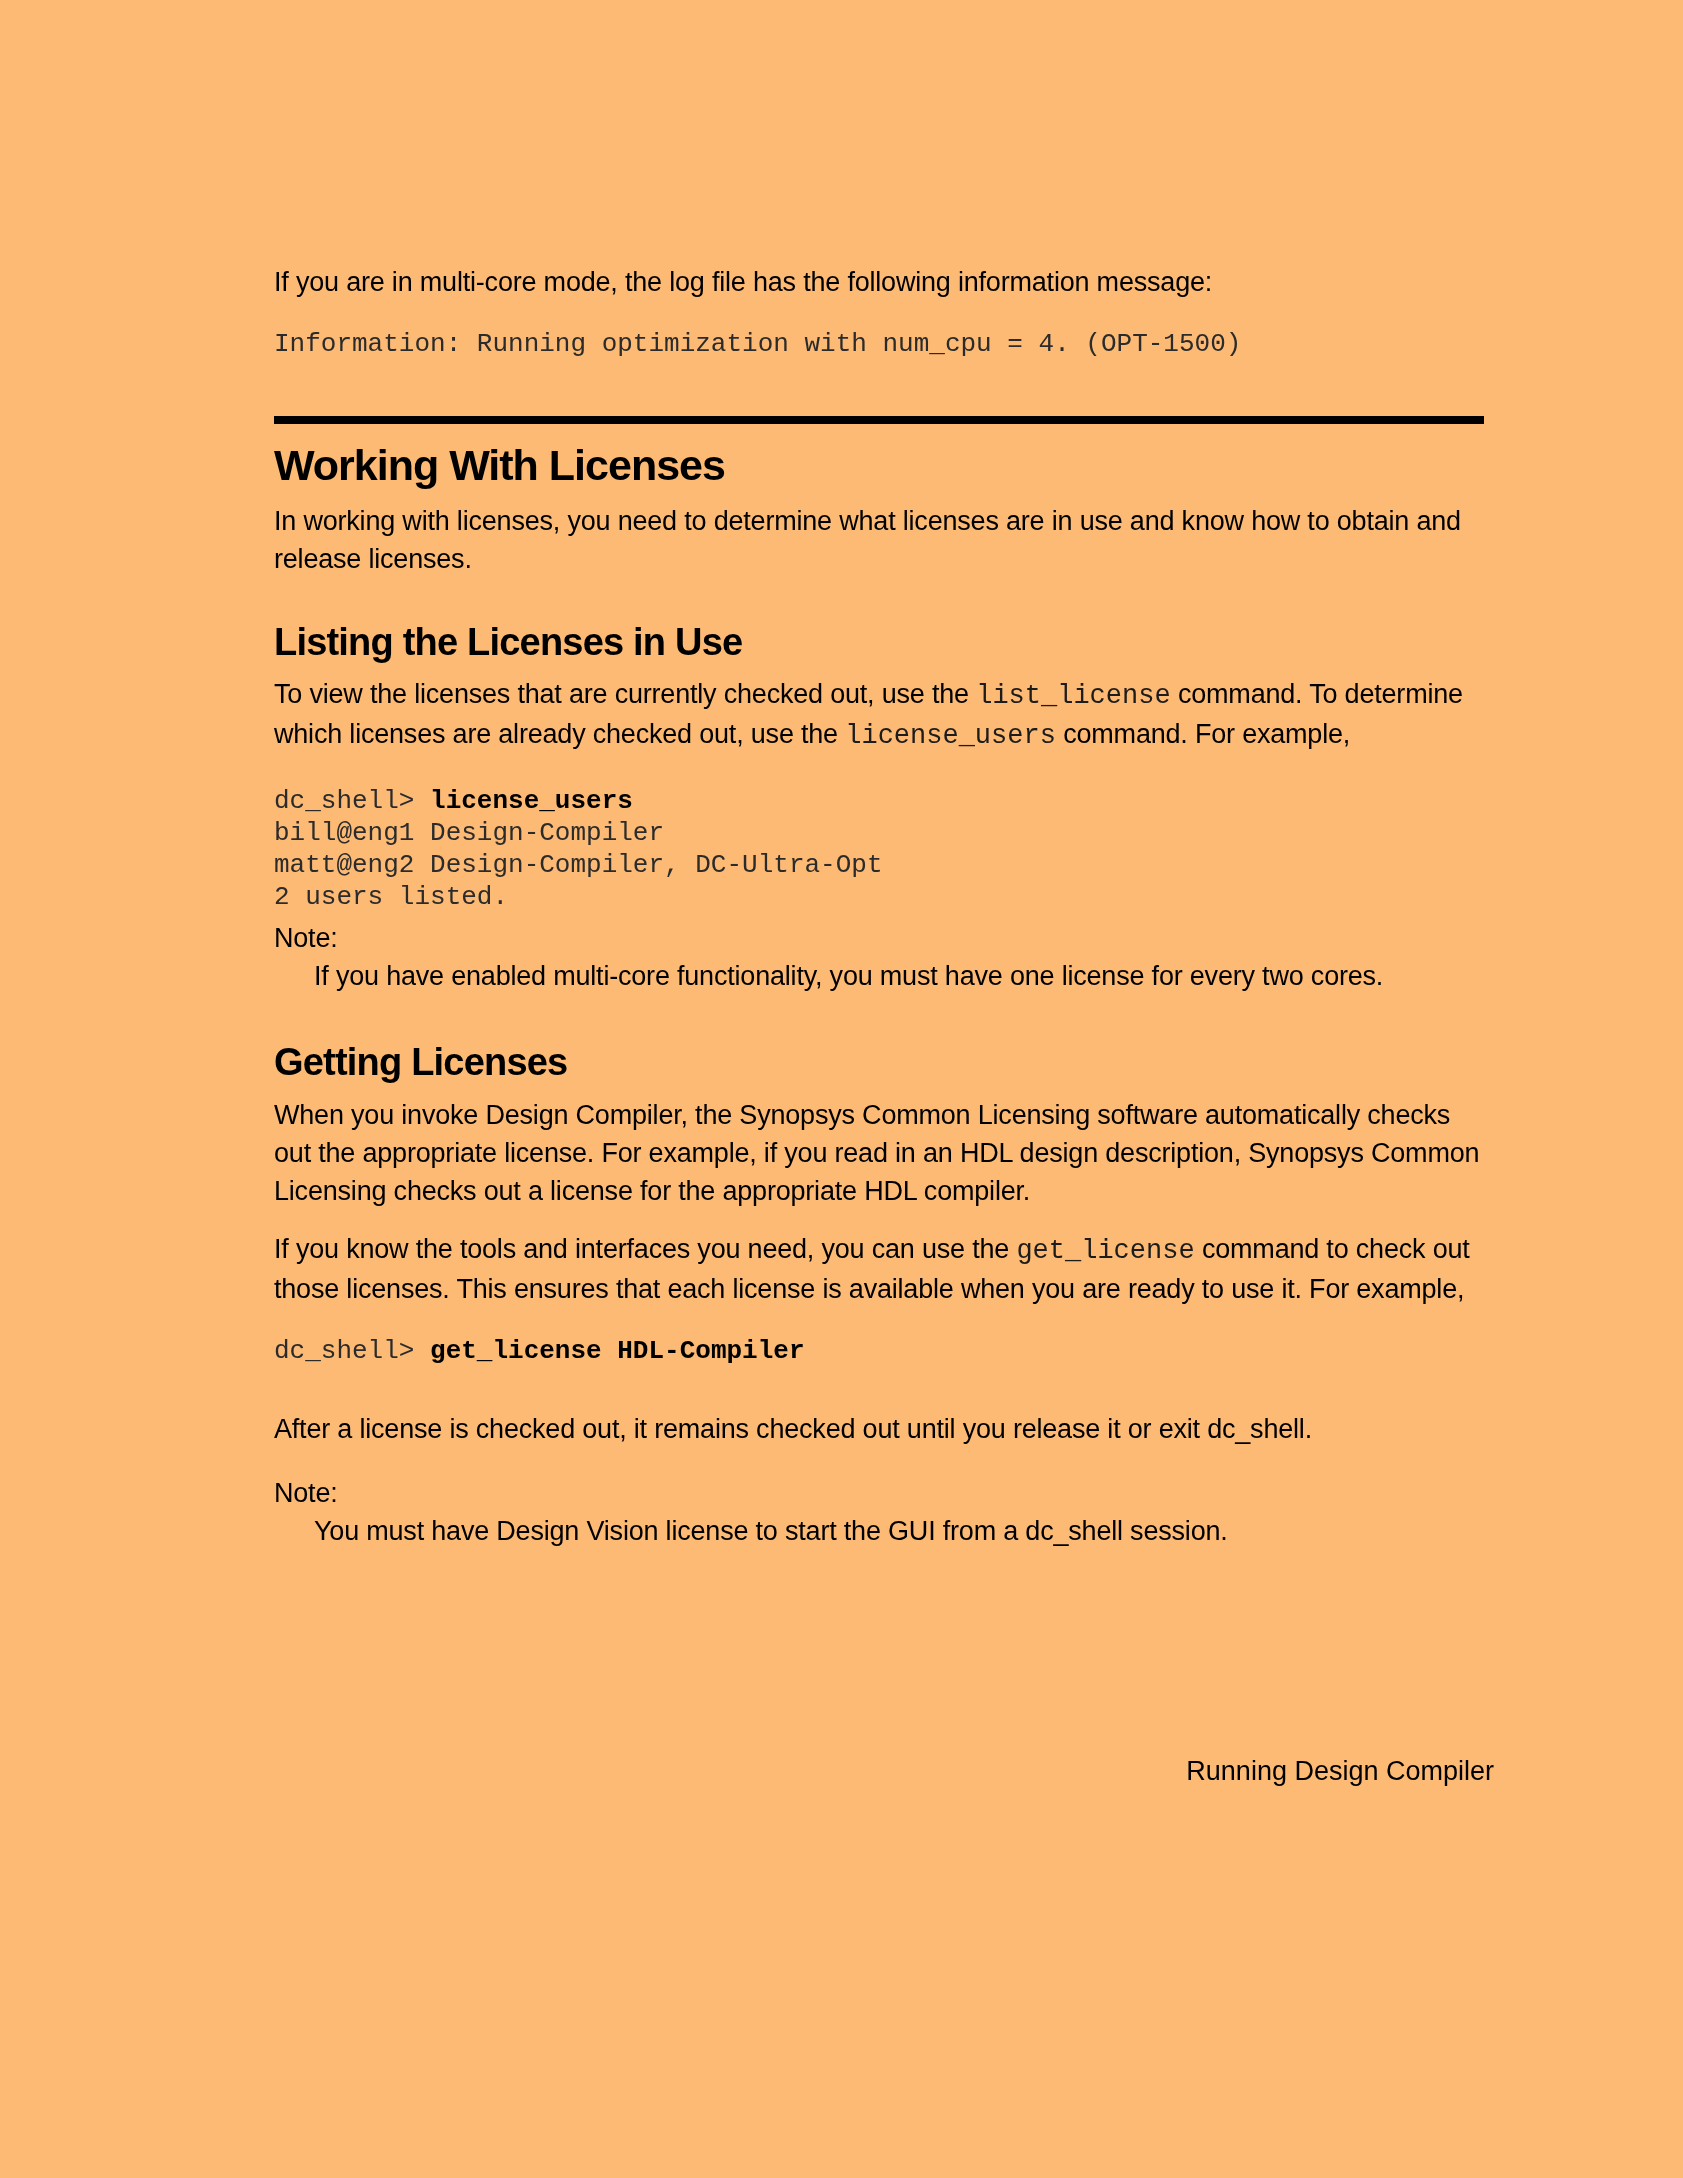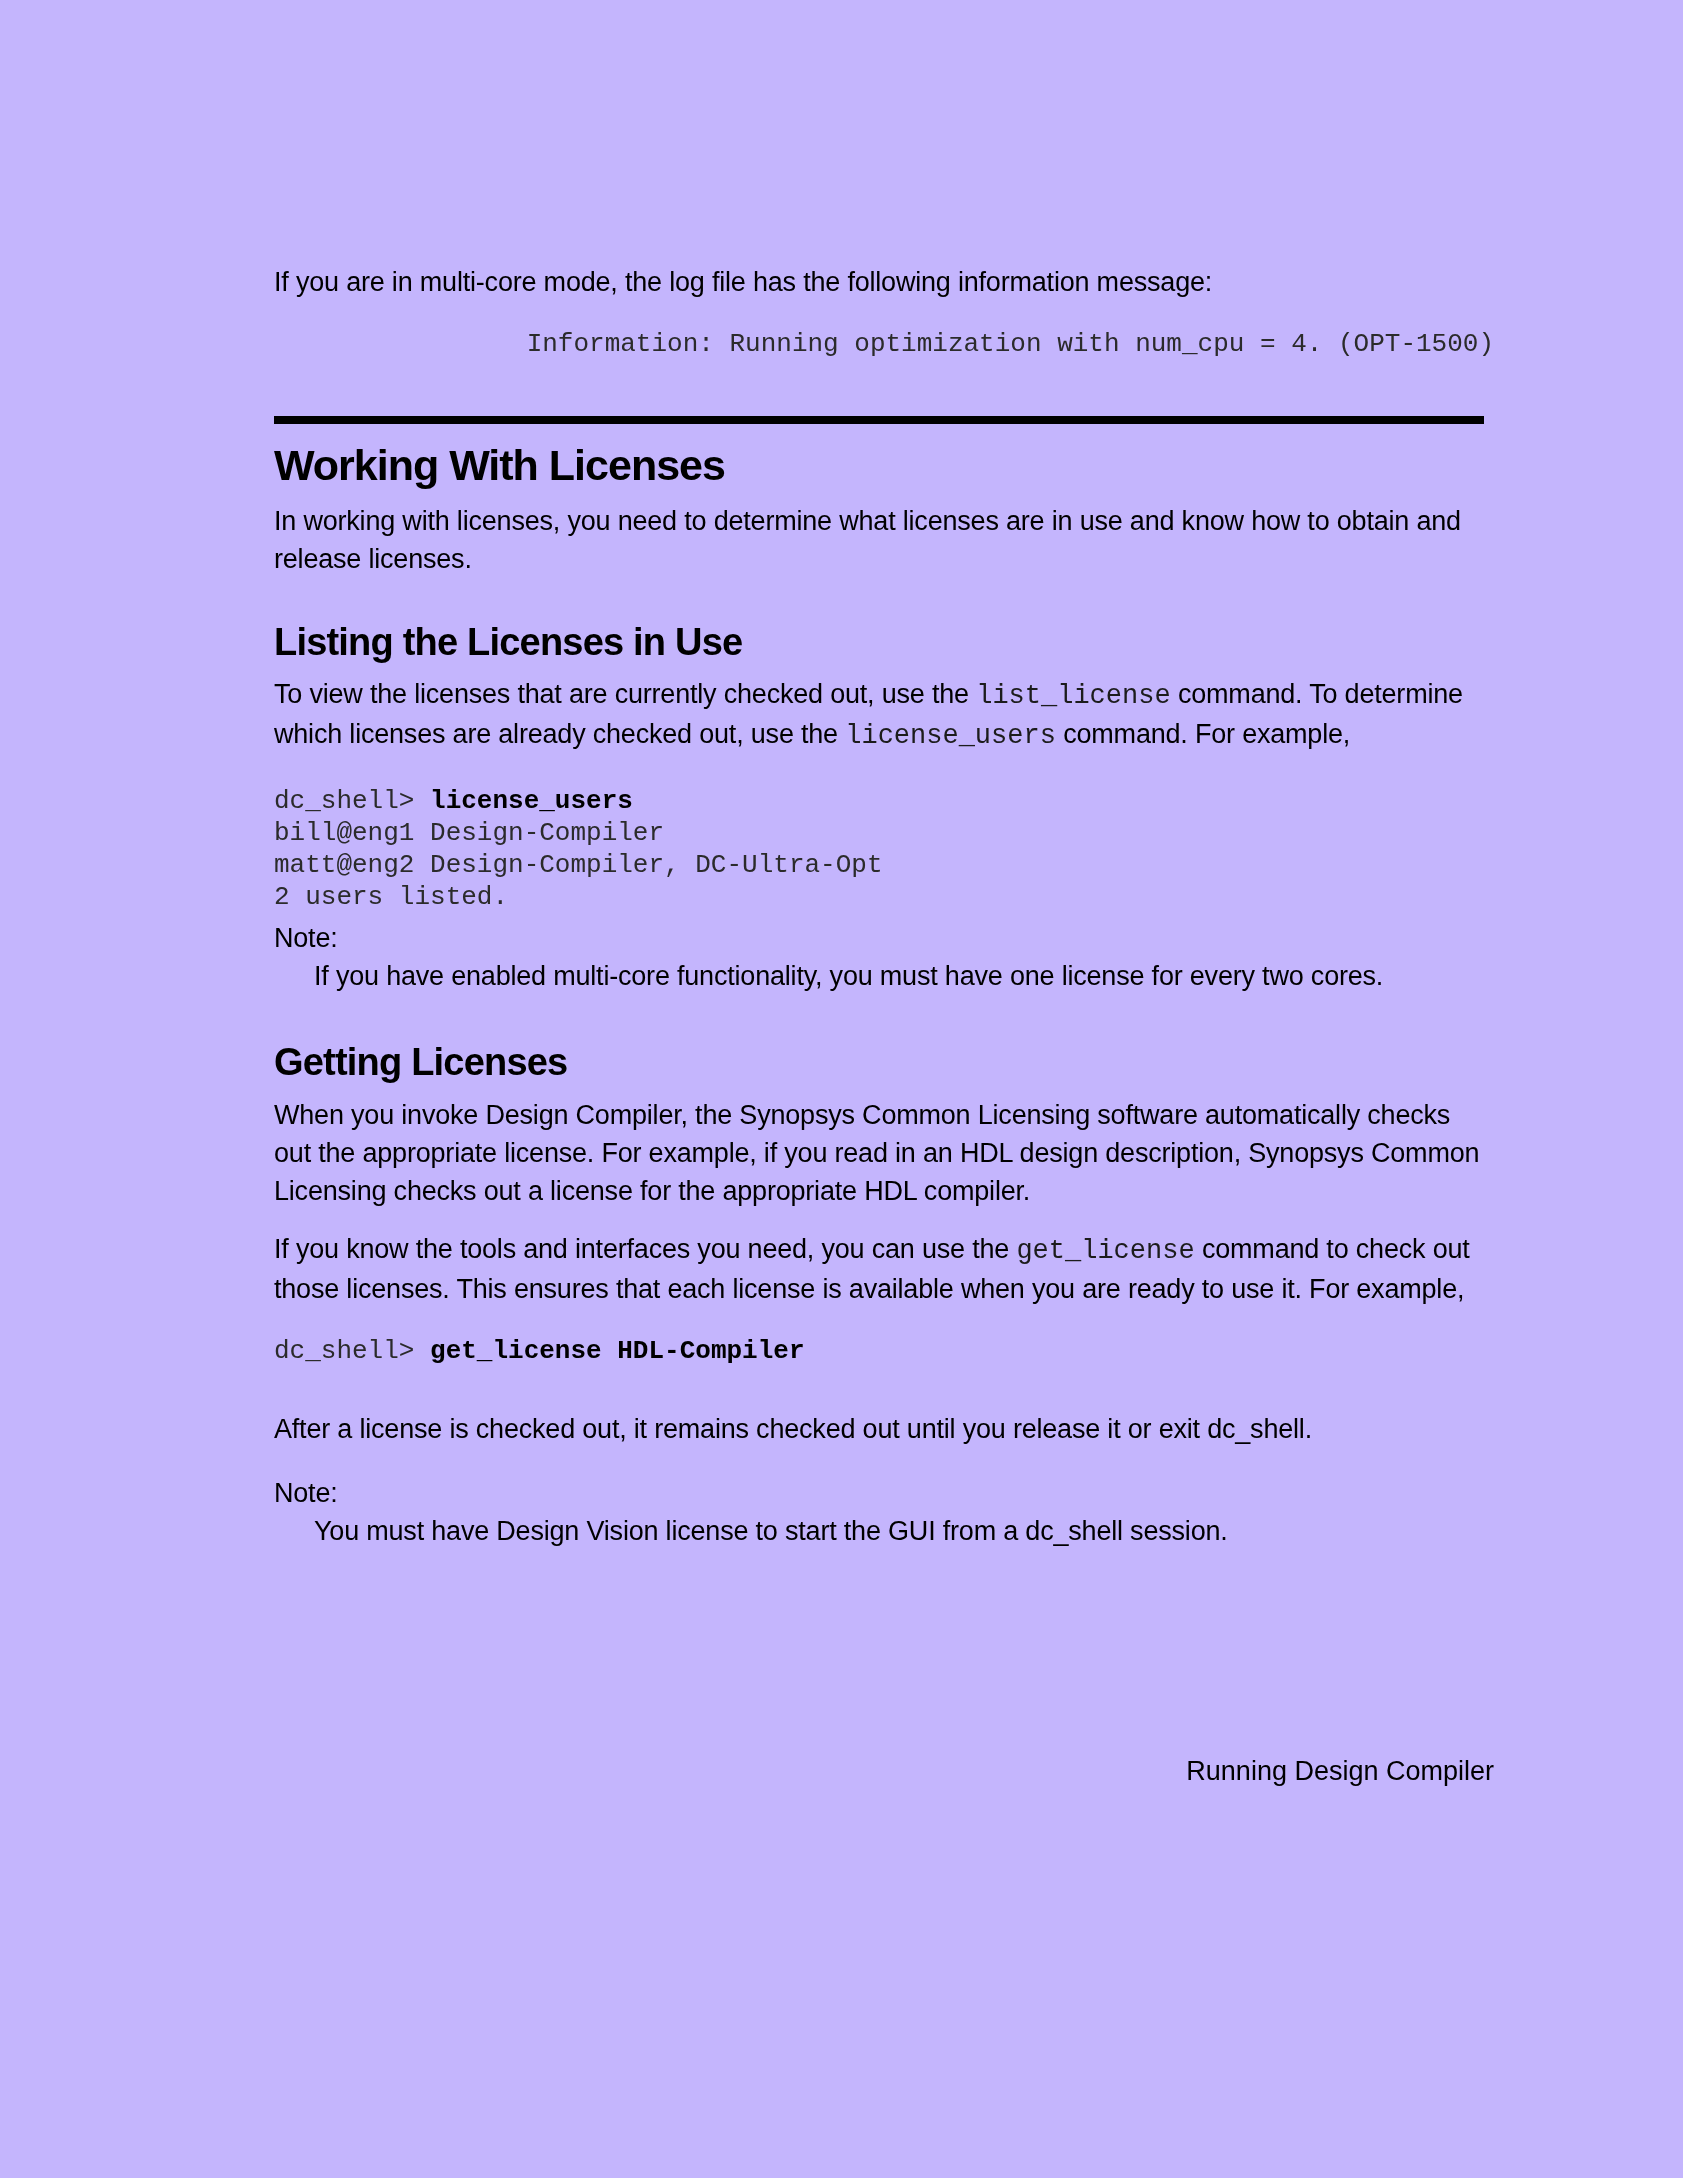--- a/index.html
+++ b/index.html
@@ -1,20 +1,20 @@
 <!DOCTYPE html>
 <html><head>
 <meta charset="utf-8">
 <style>
   html, body { margin: 0; padding: 0; background: #ffffff; }
   .page {
     position: relative;
     width: 1683px;
     height: 2178px;
-    background: #c4b5fd;
+    background: #fdba74;
     color: #000000;
     font-family: "Liberation Sans", sans-serif;
     overflow: hidden;
   }
   .content {
     margin-left: 274px;
     width: 1220px;
     padding-top: 263px;
   }
   .body-para {
@@ -54,21 +54,21 @@
     font-weight: bold;
     letter-spacing: -1px;
   }
   .h2-heading {
     margin: 0;
     font-size: 38px;
     line-height: 46px;
     font-weight: bold;
     letter-spacing: -0.8px;
   }
-  .mt-code1 { margin-top: 27px; text-align: right; }
+  .mt-code1 { margin-top: 27px; }
   .mt-p2 { margin-top: 30px; }
   .mt-p3 { margin-top: 12px; }
   .mt-h2a { margin-top: 41px; }
   .mt-p4 { margin-top: 10px; }
   .mt-code2 { margin-top: 30px; }
   .mt-note1 { margin-top: 6px; }
   .mt-h2b { margin-top: 44px; }
   .mt-p5 { margin-top: 11px; }
   .mt-p6 { margin-top: 20px; }
   .mt-code3 { margin-top: 27px; }

